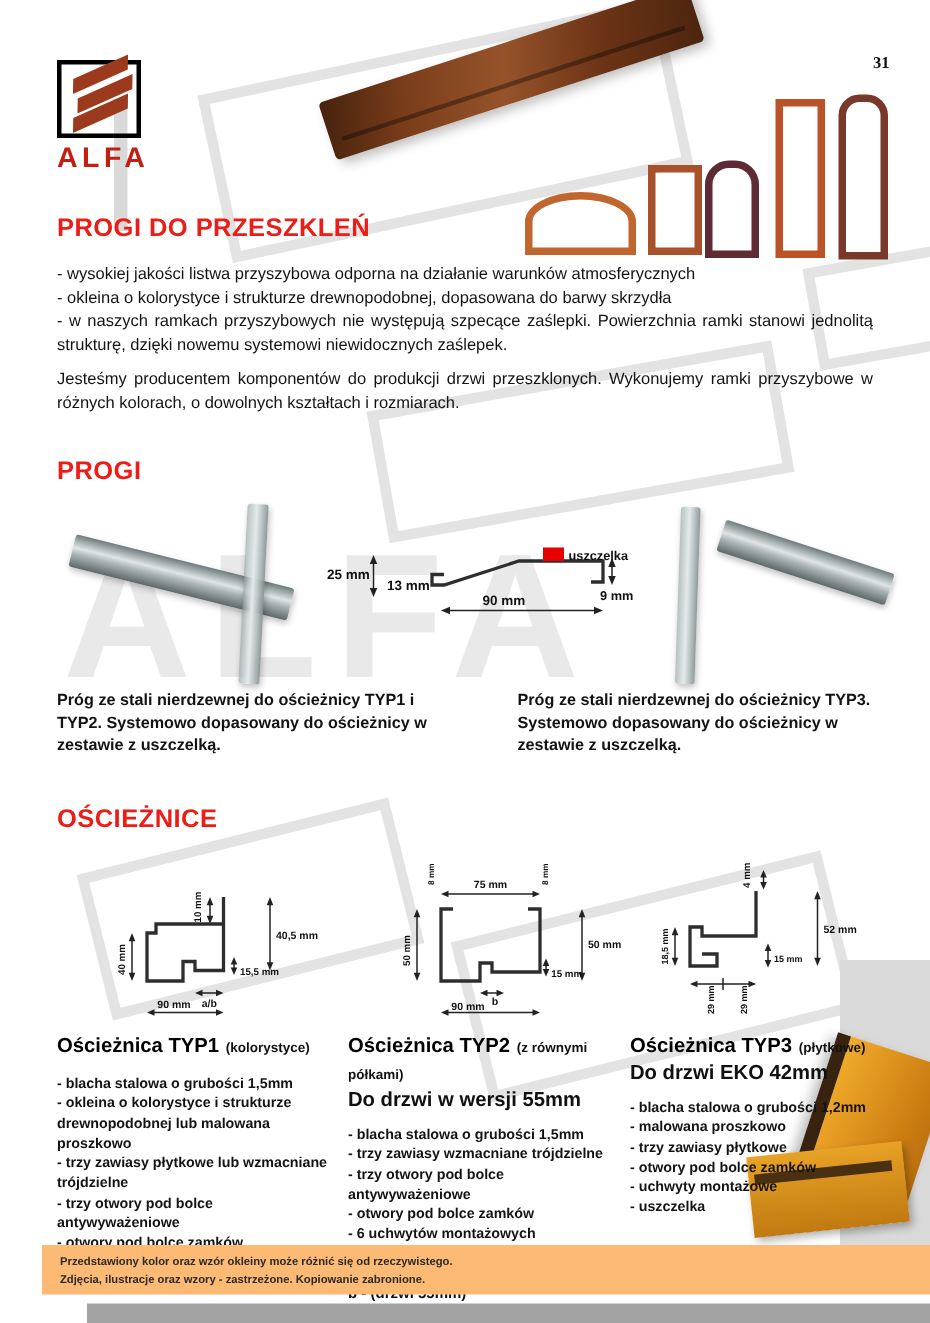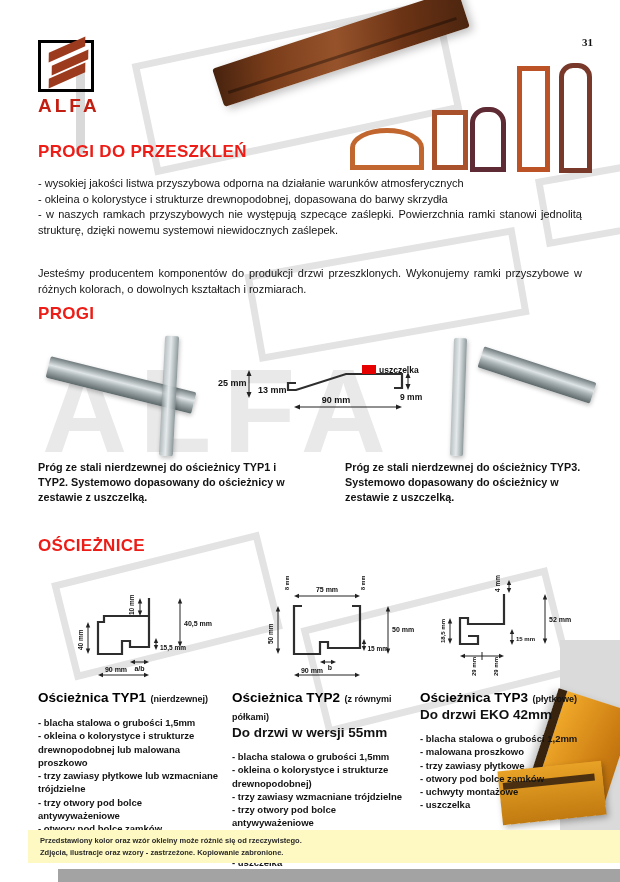--- a/index.html
+++ b/index.html
@@ -22,37 +22,37 @@
     box-shadow:3px 4px 8px rgba(0,0,0,.25);}
   .wood-strip-groove{position:absolute;left:8px;top:26px;width:240px;height:3px;background:rgba(0,0,0,.35);}
   .metal{background:linear-gradient(90deg,#87939596,#e4eaecff 45%,#7e8a8cdd);border-radius:2px;
     box-shadow:1px 2px 4px rgba(0,0,0,.25);}
   .metal-flat{background:linear-gradient(180deg,#6f7a7c,#dfe5e7 40%,#aab3b5 60%,#5d686a);border-radius:2px;
     box-shadow:1px 2px 4px rgba(0,0,0,.25);}
   .frame-shape{position:absolute;background:transparent;}
   
   .h-red{font-size:17px;font-weight:800;color:#ed1c16;letter-spacing:.3px;}
   .body-text{font-size:11px;font-weight:normal;line-height:1.42;text-align:justify;color:#131313;}
-  .body-text .para{margin-top:28px;}
+  .body-text .para{margin-top:8px;}
   .desc{font-size:10.8px;font-weight:bold;line-height:1.4;color:#131313;}
   .prod-title{font-size:13.5px;font-weight:800;color:#000;}
   .prod-note{font-size:9px;font-weight:800;}
   .prod-sub{font-size:13.5px;font-weight:800;margin-top:1px;}
   .prod-bullets{margin-top:10px;}
   .prod-bullets div{font-size:9.5px;font-weight:bold;line-height:1.4;color:#131313;}
   .prod-dims{margin-top:12px;}
   .prod-dims div{font-size:10px;font-weight:bold;line-height:1.55;}
   .page-num{font-size:11px;font-weight:bold;}
   
   svg text{fill:#111;font-weight:bold;font-family:"Liberation Sans",sans-serif;}
   svg .p{fill:none;stroke:#2e2e2e;stroke-width:2.2;stroke-linejoin:miter;}
   svg .d{stroke:#222;stroke-width:1;}
   svg .a{fill:#222;stroke:none;}
   
-  .footer-bar{background:#fef9c3;}
+  .footer-bar{background:#fdba74;}
   .footer-text{font-size:7.5px;font-weight:bold;color:#2a2a2a;line-height:1.6;}
   .footer-strip{background:#a3a3a3;}
   
   .corner-leaf{position:absolute;left:42px;top:-2px;width:70px;height:96px;transform:rotate(18deg);
     background:linear-gradient(100deg,#f2ab2b,#cd7e12 70%,#b96e0e);border-left:9px solid #38230e;
     box-shadow:-4px 4px 8px rgba(0,0,0,.25);}
   .corner-plank{position:absolute;left:0;top:66px;width:104px;height:54px;transform:rotate(-6deg);
     background:linear-gradient(180deg,#e8a226,#c07a10);box-shadow:2px 3px 6px rgba(0,0,0,.3);}
   .corner-groove{position:absolute;left:4px;top:12px;width:92px;height:7px;background:#4a2f10;}
 </style>
@@ -211,40 +211,39 @@
     <line class="d" x1="43" y1="84" x2="81" y2="84"></line>
     <line class="d" x1="62" y1="80" x2="62" y2="88"></line>
     <path class="a" d="M40,84 L45,81.8 L45,86.2 Z"></path>
       <path class="a" d="M84,84 L79,81.8 L79,86.2 Z"></path>
     <text x="56" y="104" font-size="6" transform="rotate(-90 56 104)">29 mm</text>
     <text x="78" y="104" font-size="6" transform="rotate(-90 78 104)">29 mm</text>
   </svg>
 
   <div class="abs" style="left:38px;top:688px;width:188px;z-index:2;">
     <div><span class="prod-title">Ościeżnica TYP1</span>
-      <span class="prod-note">(nierdzewnej)</span></div>
+      <span class="prod-note">(kolorystyce)</span></div>
     <div class="prod-bullets">
       <div>- blacha stalowa o grubości 1,5mm</div>
       <div>- okleina o kolorystyce i strukturze drewnopodobnej lub malowana proszkowo</div>
       <div>- trzy zawiasy płytkowe lub wzmacniane trójdzielne</div>
       <div>- trzy otwory pod bolce antywyważeniowe</div>
       <div>- otwory pod bolce zamków</div>
       <div>- 6 uchwytów montażowych</div>
       <div>- uszczelka</div>
     </div>
 
   </div>
 
   <div class="abs" style="left:232px;top:688px;width:182px;z-index:2;">
     <div><span class="prod-title">Ościeżnica TYP2</span>
       <span class="prod-note">(z równymi półkami)</span></div>
     <div class="prod-sub">Do drzwi w wersji 55mm</div>
     <div class="prod-bullets">
       <div>- blacha stalowa o grubości 1,5mm</div>
-      <div>- okleina o kolorystyce i strukturze drewnopodobnej)</div>
       <div>- trzy zawiasy wzmacniane trójdzielne</div>
       <div>- trzy otwory pod bolce antywyważeniowe</div>
       <div>- otwory pod bolce zamków</div>
       <div>- 6 uchwytów montażowych</div>
       <div>- uszczelka</div>
     </div>
     <div class="prod-dims">
       <div>b -  (drzwi 55mm)</div>
     </div>
   </div>

